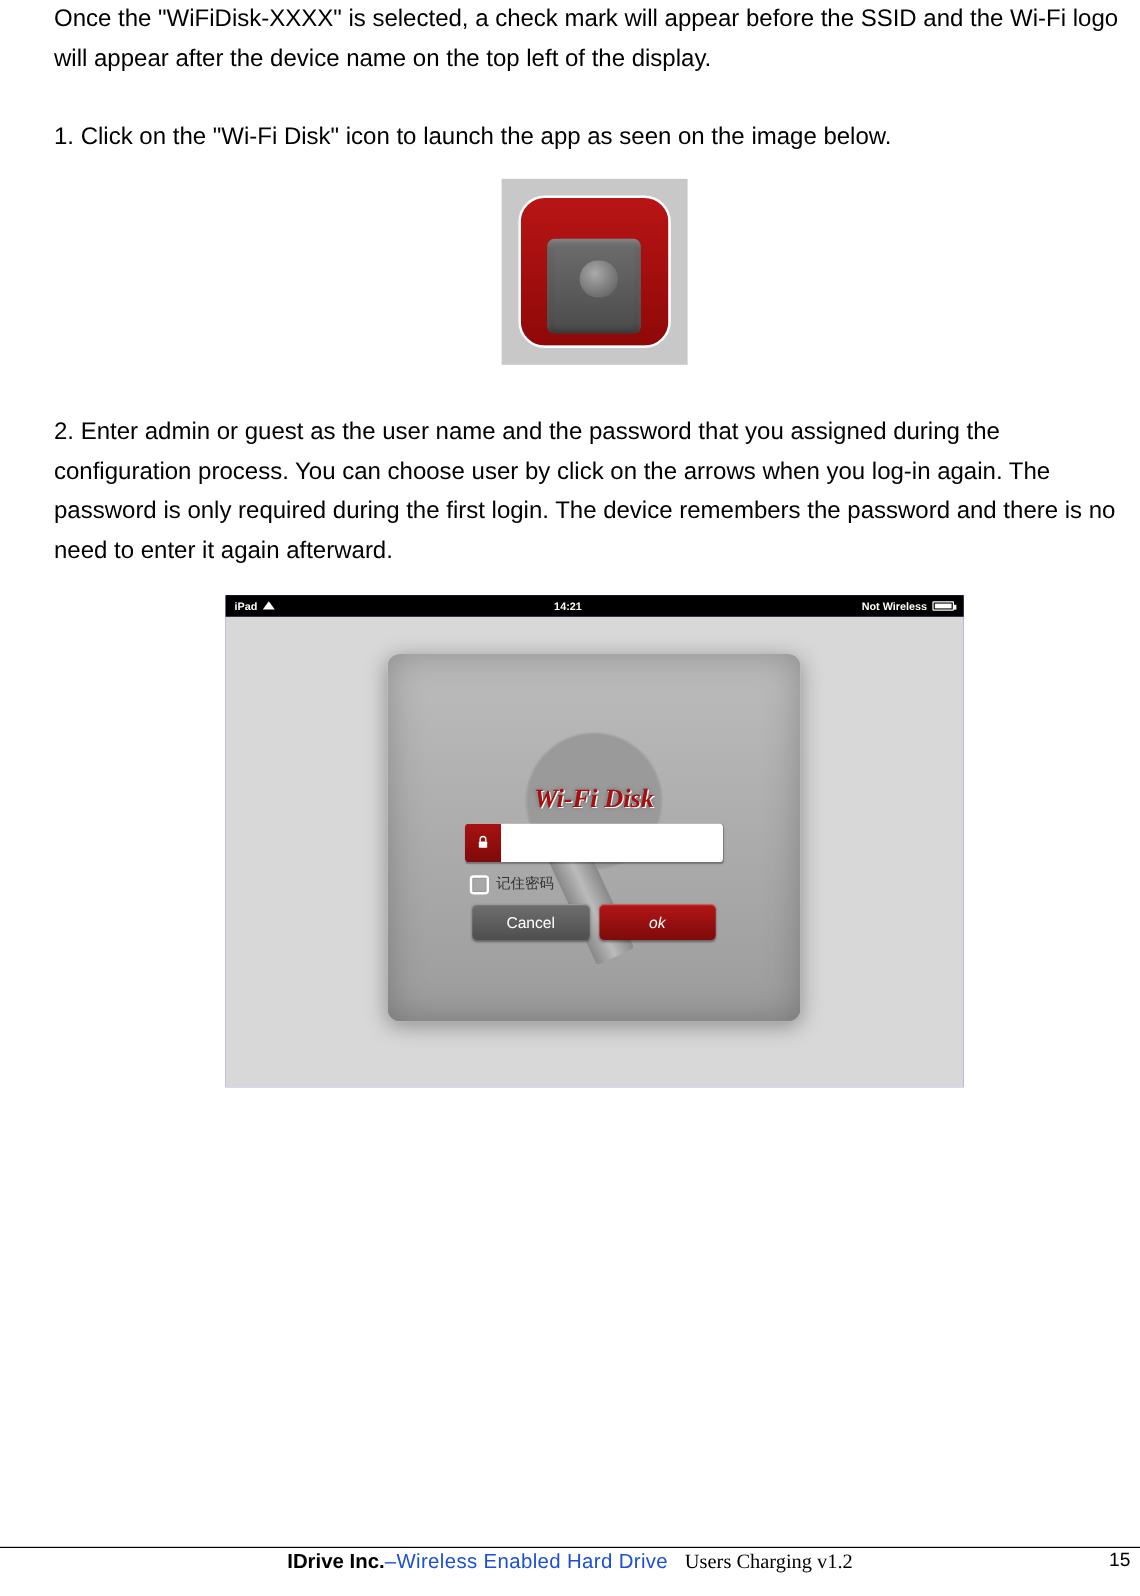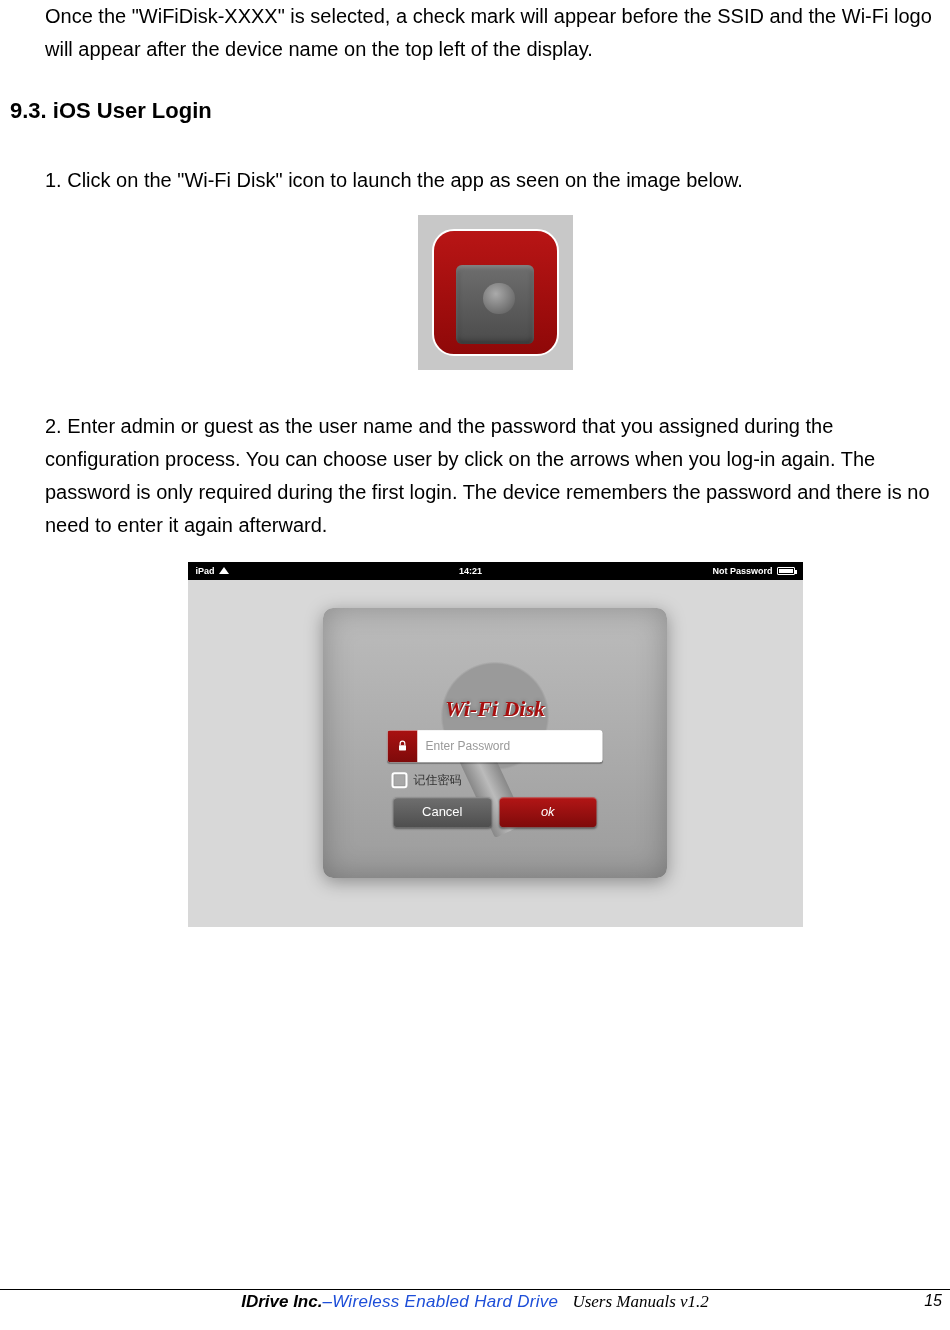--- a/index.html
+++ b/index.html
@@ -83,21 +83,21 @@
 
   
   .ipad-figure {
     display: flex;
     justify-content: center;
     margin-top: 20px;
     margin-bottom: 30px;
   }
   .ipad-frame {
     width: 615px;
-    height: 365px;
+    height: 410px;
     background: #6d28d9;
     position: relative;
   }
   .status-bar {
     height: 18px;
     background: #000;
     color: #fff;
     font-size: 9px;
     font-weight: bold;
     display: flex;
@@ -247,40 +247,38 @@
   
   .footer {
     position: absolute;
     left: 0; right: 0;
     bottom: 18px;
     border-top: 1px solid #000;
     padding-top: 2px;
     display: flex;
     align-items: baseline;
     justify-content: center;
-    font-style: italic;
   }
   .footer-company { font-size: 17px; }
   .footer-company b { font-weight: bold; }
   .footer-subtitle { font-size: 17px; color:#1d4ed8; letter-spacing:.3px;}
   .footer-manual { font-size: 17px; font-family: Georgia, 'Times New Roman', serif; margin-left: 14px;}
   .footer-page {
     position:absolute;
     right: 8px;
     bottom: 2px;
     font-size: 16px;
   }
 </style>
 </head>
 <body>
 
 <div class="content">
   <p class="intro-text">Once the "WiFiDisk-XXXX" is selected, a check mark will appear before the SSID and the Wi-Fi logo will appear after the device name on the top left of the display.</p>
 
-  <h2 class="section-heading">9.3. iOS User Login</h2>
 
   <p class="step-text">1. Click on the "Wi-Fi Disk" icon to launch the app as seen on the image below.</p>
 
   <div class="app-icon-figure">
     <div class="app-icon-wrap">
       <div class="app-icon">
         <div class="app-icon-hdd"></div>
       </div>
       <div class="app-icon-label">Wi-Fi Disk</div>
     </div>
@@ -290,39 +288,36 @@
 
   <div class="ipad-figure">
     <div class="ipad-frame">
       <div class="status-bar">
         <div class="status-left">
           <span>iPad</span>
           <span class="wifi-glyph"></span>
         </div>
         <div class="status-center">14:21</div>
         <div class="status-right">
-          <span>Not Password</span>
+          <span>Not Wireless</span>
           <span class="batt"></span>
         </div>
       </div>
       <div class="ipad-body">
         <div class="bg-drive"></div>
         <div class="login-card">
           <span class="login-logo-label">Wi-Fi Disk</span>
 
 
           <div class="field-row">
             <div class="field-icon">
               <svg width="14" height="14" viewBox="0 0 24 24" fill="#fff">
                   <rect x="6" y="10" width="12" height="9" rx="1"></rect>
                   <path d="M8 10V7a4 4 0 1 1 8 0v3" stroke="#fff" stroke-width="2" fill="none"></path>
                 </svg>
-            </div>
-            <div class="field-input">
-              <span>Enter Password</span>
             </div>
           </div>
 
           <div class="remember-row">
             <div class="checkbox"></div>
             <span class="remember-label">记住密码</span>
           </div>
 
           <div class="btn-row">
             <div class="btn btn-cancel">Cancel</div>
@@ -331,15 +326,15 @@
         </div>
       </div>
     </div>
   </div>
 
 </div>
 
 <div class="footer">
   <span class="footer-company"><b>IDrive Inc.</b></span>
   <span class="footer-subtitle">–Wireless Enabled Hard Drive</span>
-  <span class="footer-manual">Users Manuals v1.2</span>
+  <span class="footer-manual">Users Charging v1.2</span>
   <span class="footer-page">15</span>
 </div>
 
 </body></html>

